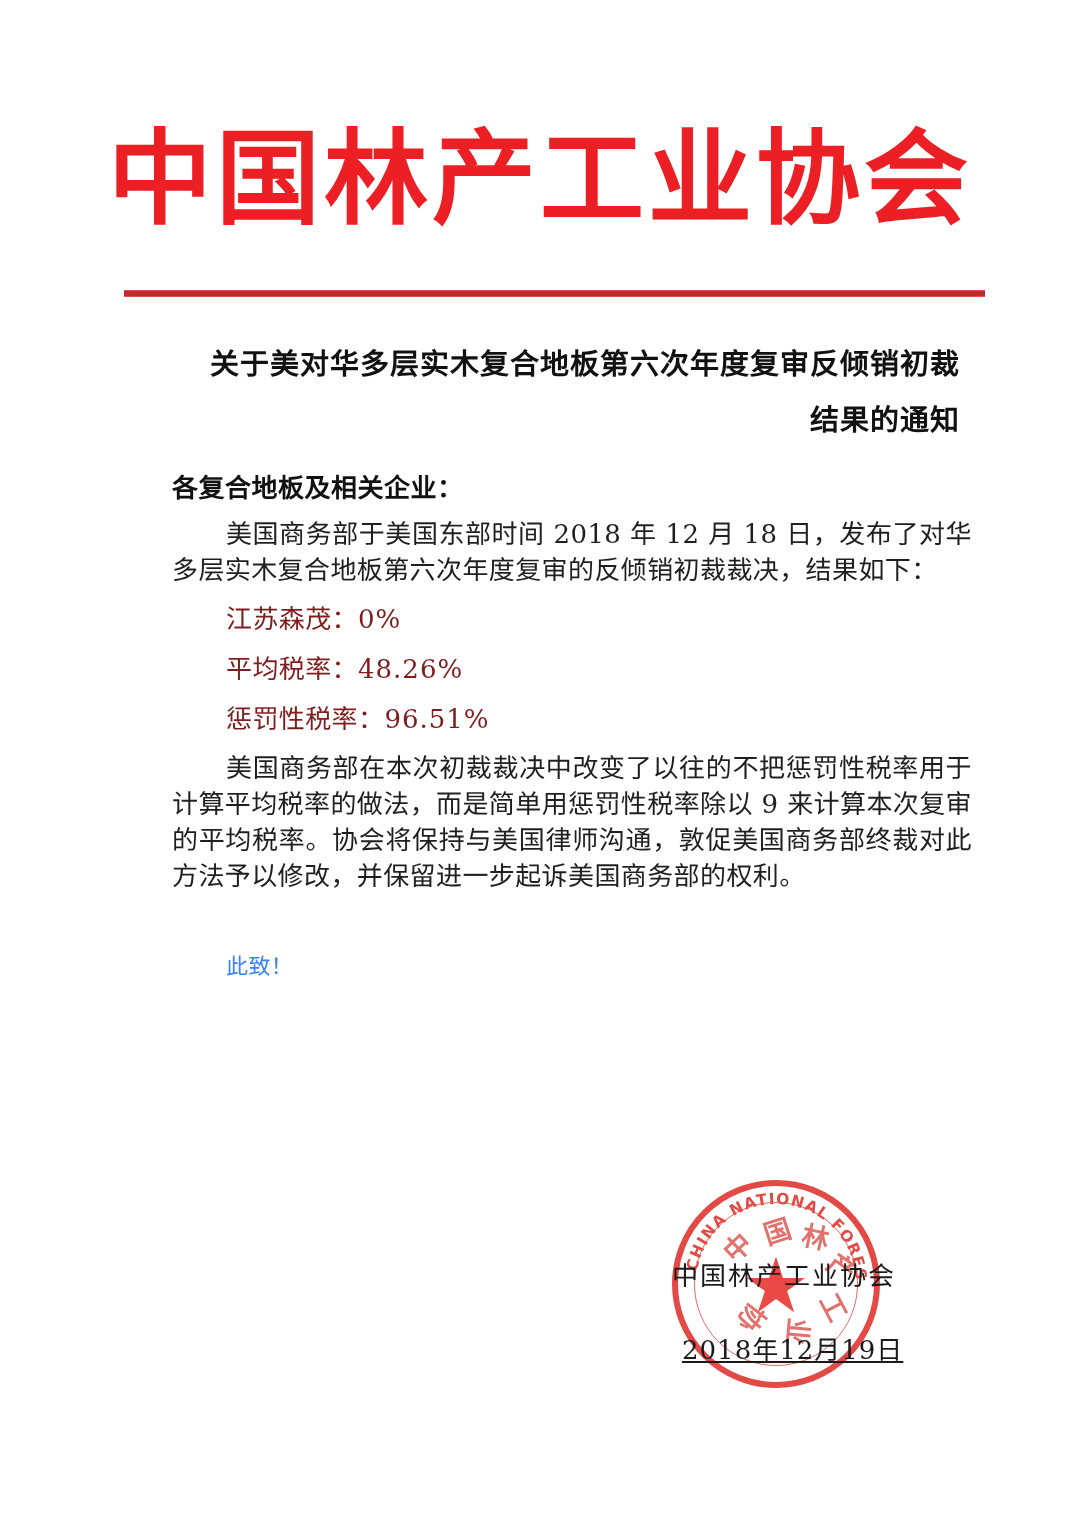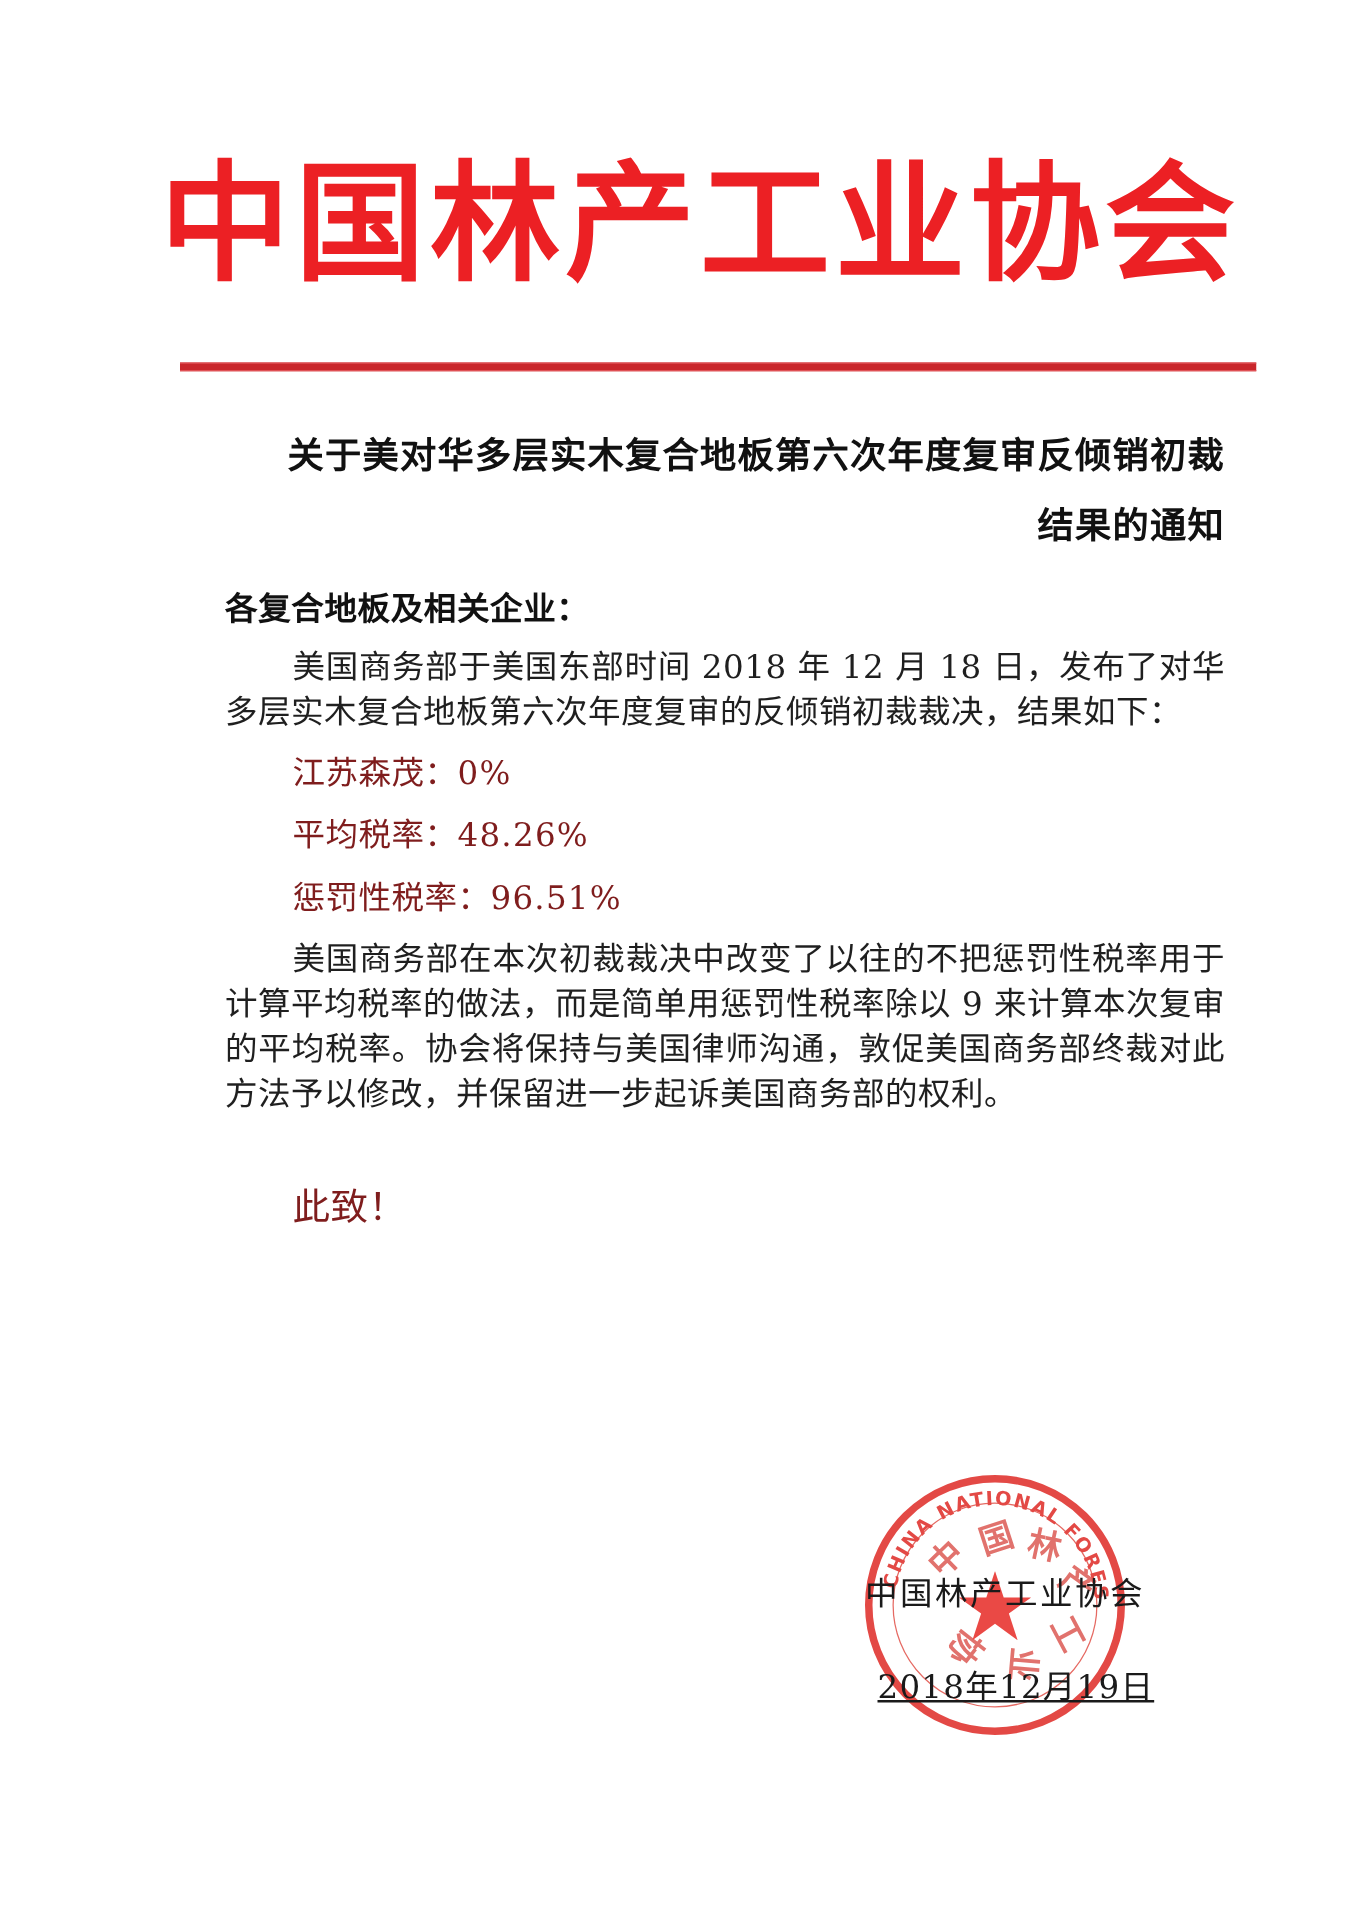--- a/index.html
+++ b/index.html
@@ -13,21 +13,20 @@
     position: relative;
     overflow: hidden;
     font-family: "DejaVu Serif", "Liberation Serif", serif;
     color: #1b1b1b;
   }
 
   .page {
     position: absolute;
     inset: 0;
     background: #ffffff;
-    margin-left: 20px;
   }
 
   
   .letterhead {
     position: absolute;
     left: 0;
     top: 118px;
     width: 1080px;
     text-align: center;
   }
@@ -64,21 +63,21 @@
     font-size: 29px;
     line-height: 56px;
     letter-spacing: 1px;
     color: #111;
   }
   .doc-title .line2 { display: block; }
 
   
   .body-area {
     position: absolute;
-    left: 160px;
+    left: 172px;
     top: 466px;
     width: 800px;
   }
 
   .salutation {
     font-family: "DejaVu Sans", "Liberation Sans", sans-serif;
     font-weight: bold;
     font-size: 26px;
     line-height: 44px;
     letter-spacing: 0.5px;
@@ -108,26 +107,26 @@
     letter-spacing: 0.4px;
     padding-left: 54px;
     color: #7f1d1d;
     white-space: nowrap;
   }
   .rate-item .rate-value { letter-spacing: 1px; }
 
   .para-gap { height: 4px; }
 
   .closing {
-    font-size: 30px;
+    font-size: 22px;
     line-height: 50px;
     letter-spacing: 0.4px;
     padding-left: 54px;
     margin-top: 44px;
-    color: #7f1d1d;
+    color: #3b82f6;
   }
 
   
   .sign-block {
     position: absolute;
     left: 664px;
     top: 1180px;
     width: 300px;
     height: 230px;
   }

